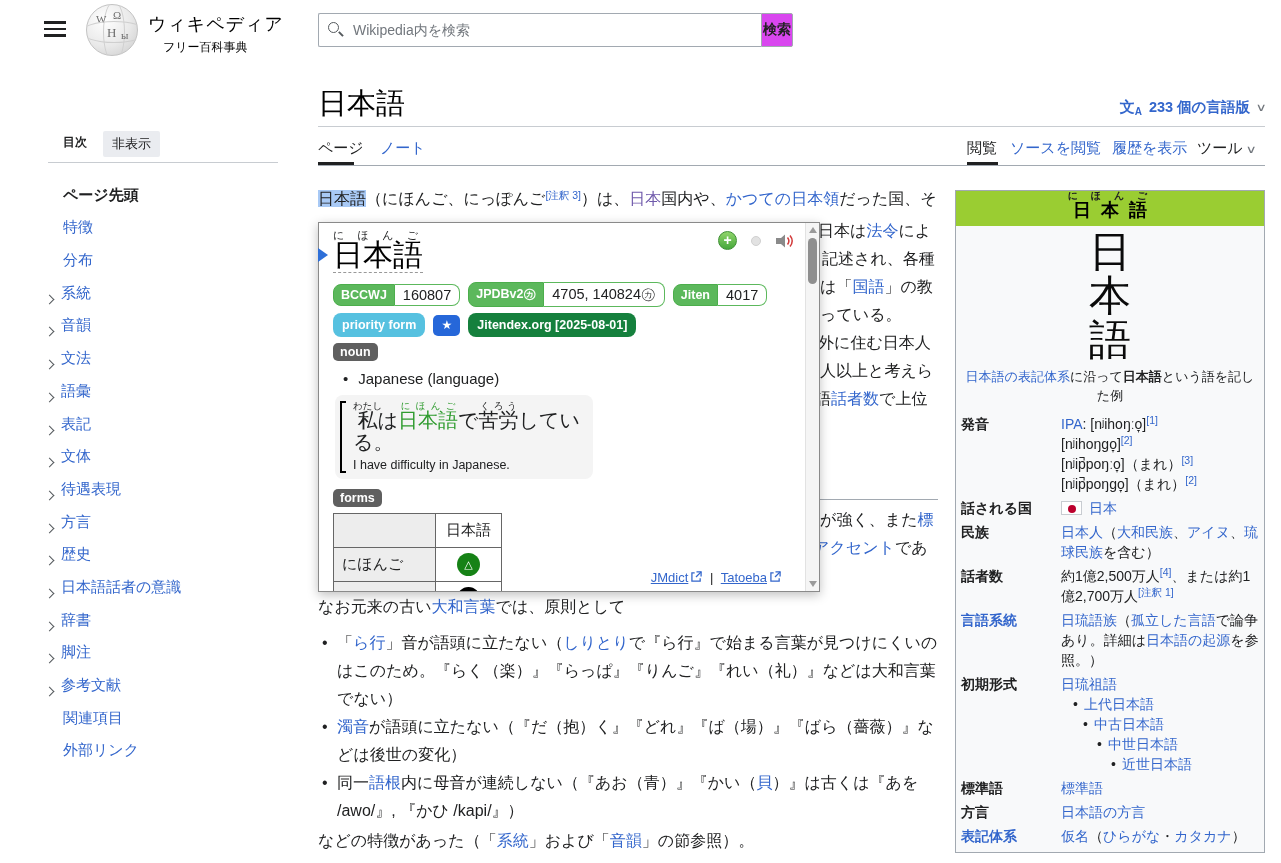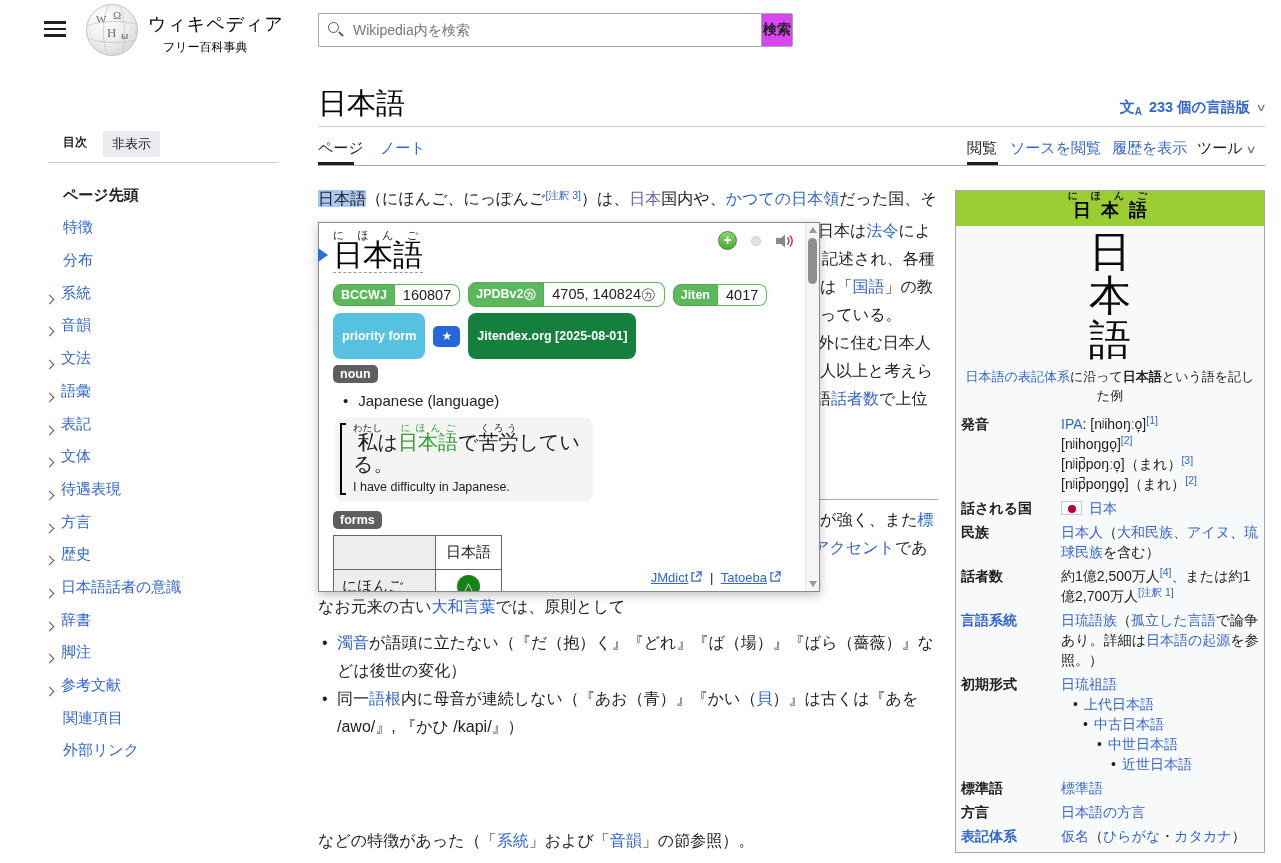--- a/index.html
+++ b/index.html
@@ -88,21 +88,21 @@
   .headword ruby { ruby-position:over; }
   .headword rt { font-size:11px; letter-spacing:5px; color:#202122; font-weight:normal; }
   .headword .base { font-size:30px; color:#000; border-bottom:1.5px dashed #999; padding-bottom:1px; }
 
   .tagrow { display:flex; align-items:center; gap:8px; margin-top:6px; flex-wrap:nowrap; }
   .freq-group { display:inline-flex; align-items:stretch; }
   .freq-name { background:#5cb85c; color:#fff; font-weight:bold; font-size:12.5px; padding:3px 7px;
     border:1.5px solid #4cae4c; border-radius:8px 0 0 8px; display:flex; align-items:center; }
   .freq-value { background:#fff; color:#202122; font-size:14.5px; padding:1px 8px; border:1.5px solid #5cb85c;
     border-left:none; border-radius:0 8px 8px 0; display:flex; align-items:center; }
-  .pill { color:#fff; font-weight:bold; font-size:12.5px; padding:16px 9px; border-radius:8px; display:inline-block; }
+  .pill { color:#fff; font-weight:bold; font-size:12.5px; padding:5px 9px; border-radius:8px; display:inline-block; }
   .pill-cyan { background:#56c1e0; }
   .pill-purple { background:#15803d; }
   .pill-gray { background:#5f5f5f; border-radius:5px; padding:2px 7px; }
   .star-btn { width:27px; height:21px; background:#2667d9; border-radius:5px; color:#fff; font-size:12px;
     text-align:center; line-height:21px; cursor:pointer; }
 
   .def-line { margin:9px 0 0 10px; font-size:15px; color:#202122; }
   .def-line::before { content:"•"; margin-right:10px; }
 
   .example { position:relative; margin:8px 0 0 2px; width:258px; background:#f4f4f4; border-radius:8px;
@@ -284,20 +284,21 @@
   <div class="abs frag" style="left:820px;top:301px"><span>っている。</span></div>
   <div class="abs frag" style="left:818px;top:329px"><span>外に住む日本人</span></div>
   <div class="abs frag" style="left:820px;top:357px"><span>人以上と考えら</span></div>
   <div class="abs frag" style="left:815px;top:385px"><span>語</span><span class="seg-link">話者数</span><span>で上位</span></div>
   <div class="abs frag-hr" style="left:820px;top:499px;width:118px"></div>
   <div class="abs frag" style="left:820px;top:506px"><span>が強く、また</span><span class="seg-link">標</span></div>
   <div class="abs frag" style="left:813px;top:534px"><span class="seg-link">アクセント</span><span>であ</span></div>
 
   <div class="abs cline" style="left:318px;top:593px"><span>なお元来の古い</span><span class="seg-link">大和言葉</span><span>では、原則として</span></div>
   <ul class="abs bullets">
+    <li><span>「</span><span class="seg-link">ら行</span><span>」音が語頭に立たない（</span><span class="seg-link">しりとり</span><span>で『ら行』で始まる言葉が見つけにくいのはこのため。『らく（楽）』『らっぱ』『りんご』『れい（礼）』などは大和言葉でない）</span></li>
     <li><span class="seg-link">濁音</span><span>が語頭に立たない（『だ（抱）く』『どれ』『ば（場）』『ばら（薔薇）』などは後世の変化）</span></li>
     <li><span>同一</span><span class="seg-link">語根</span><span>内に母音が連続しない（『あお（青）』『かい（</span><span class="seg-link">貝</span><span>）』は古くは『あを /awo/』, 『かひ /kapi/』）</span></li>
   </ul>
   <div class="abs cline" style="left:318px;top:827px"><span>などの特徴があった（「</span><span class="seg-link">系統</span><span>」および「</span><span class="seg-link">音韻</span><span>」の節参照）。</span></div>
 
   <div class="abs popup">
     <div class="abs popup-anchor"></div>
 
     <div class="popup-inner">
       <div class="headword">

